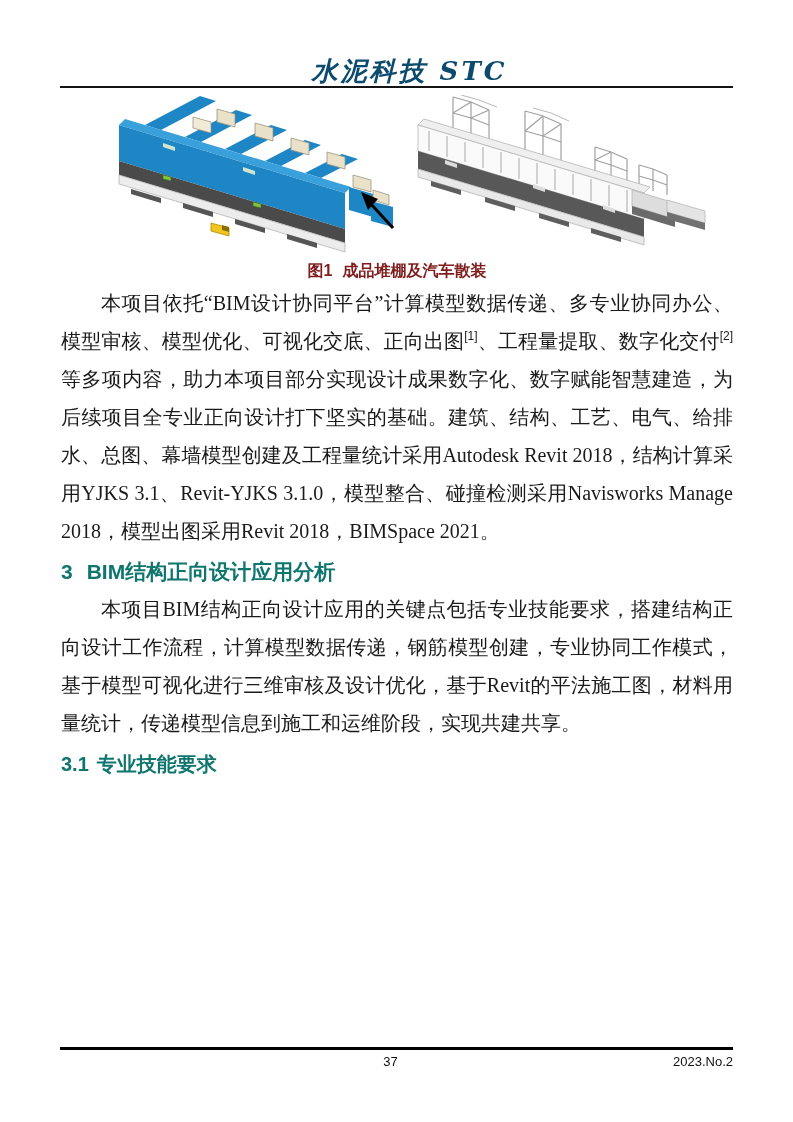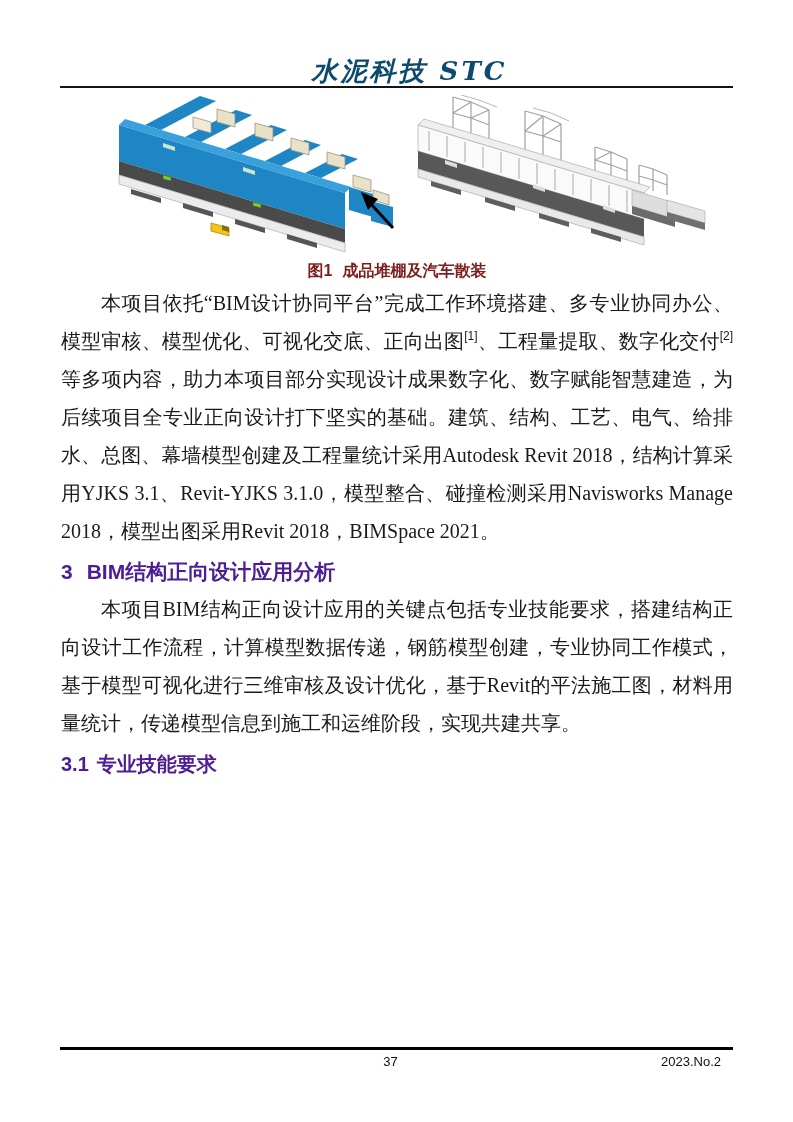--- a/index.html
+++ b/index.html
@@ -39,42 +39,42 @@
   .figure-caption{
     text-align:center;
     font-family:"Liberation Sans","DejaVu Sans",sans-serif;
     font-weight:bold;font-size:16px;line-height:22px;
     margin-top:3px;color:#7f1d1d;
   }
   .figure-caption .cap-label{margin-right:10px;}
   
   .sec-heading{
     font-family:"Liberation Sans","DejaVu Sans",sans-serif;
-    font-weight:bold;color:#4c1d95;
+    font-weight:bold;color:#0f766e;
     margin:6px 0 2px 0;
   }
   .sec-heading.level1{font-size:21px;line-height:32px;}
   .sec-heading.level2{font-size:20px;line-height:32px;}
   .sec-heading .sec-num{margin-right:14px;}
   .sec-heading.level2 .sec-num{margin-right:8px;}
   
   .outline-thin{stroke:#b5b5b5;stroke-width:0.8;}
   .wire{stroke:#a0a0a0;stroke-width:1.2;fill:none;}
   .wire2{stroke:#b8b8b8;stroke-width:1;fill:none;}
   .colline{stroke:#a8a8a8;stroke-width:1;}
   
   .footer{
     position:absolute;left:60px;right:60px;top:1047px;
     font-family:"Liberation Sans","DejaVu Sans",sans-serif;
     font-size:13px;color:#111;
   }
   .footer-rule{border-top:3px solid #000;height:0;}
   .footer-row{position:relative;height:24px;line-height:24px;}
   .page-number{position:absolute;left:0;right:12px;text-align:center;}
-  .issue-number{position:absolute;right:12px;}
+  .issue-number{position:absolute;right:0;}
 </style>
 </head>
 <body>
 
 <div class="page">
 
   <div class="journal-header">水泥科技 STC</div>
   <div class="header-rule"></div>
 
   <div class="content">
@@ -211,21 +211,21 @@
             <polygon points="562,117 600,128 600,135 562,124" fill="#707070"></polygon>
           </g>
         </g>
       </svg>
 
       <div class="figure-caption">
         <span class="cap-label">图1</span><span>成品堆棚及汽车散装</span>
       </div>
     </div>
 
-    <p class="body-par indent"><span>本项目依托“BIM设计协同平台”完成工作环境搭建、多专业协同办公、模型审核、模型优化、可视化交底、正向出图</span><sup class="cite">[1]</sup><span>、工程量提取、数字化交付</span><sup class="cite">[2]</sup><span>等多项内容，助力本项目部分实现设计成果数字化、数字赋能智慧建造，为后续项目全专业正向设计打下坚实的基础。建筑、结构、工艺、电气、给排水、总图、幕墙模型创建及工程量统计采用Autodesk Revit 2018，结构计算采用YJKS 3.1、Revit-YJKS 3.1.0，模型整合、碰撞检测采用Navisworks Manage 2018，模型出图采用Revit 2018，BIMSpace 2021。</span></p>
+    <p class="body-par indent"><span>本项目依托“BIM设计协同平台”计算模型数据传递、多专业协同办公、模型审核、模型优化、可视化交底、正向出图</span><sup class="cite">[1]</sup><span>、工程量提取、数字化交付</span><sup class="cite">[2]</sup><span>等多项内容，助力本项目部分实现设计成果数字化、数字赋能智慧建造，为后续项目全专业正向设计打下坚实的基础。建筑、结构、工艺、电气、给排水、总图、幕墙模型创建及工程量统计采用Autodesk Revit 2018，结构计算采用YJKS 3.1、Revit-YJKS 3.1.0，模型整合、碰撞检测采用Navisworks Manage 2018，模型出图采用Revit 2018，BIMSpace 2021。</span></p>
 
     <div class="sec-heading level1">
       <span class="sec-num">3</span><span>BIM结构正向设计应用分析</span>
     </div>
     <p class="body-par indent">本项目BIM结构正向设计应用的关键点包括专业技能要求，搭建结构正向设计工作流程，计算模型数据传递，钢筋模型创建，专业协同工作模式，基于模型可视化进行三维审核及设计优化，基于Revit的平法施工图，材料用量统计，传递模型信息到施工和运维阶段，实现共建共享。</p>
 
     <div class="sec-heading level2">
       <span class="sec-num">3.1</span><span>专业技能要求</span>
     </div>
 

